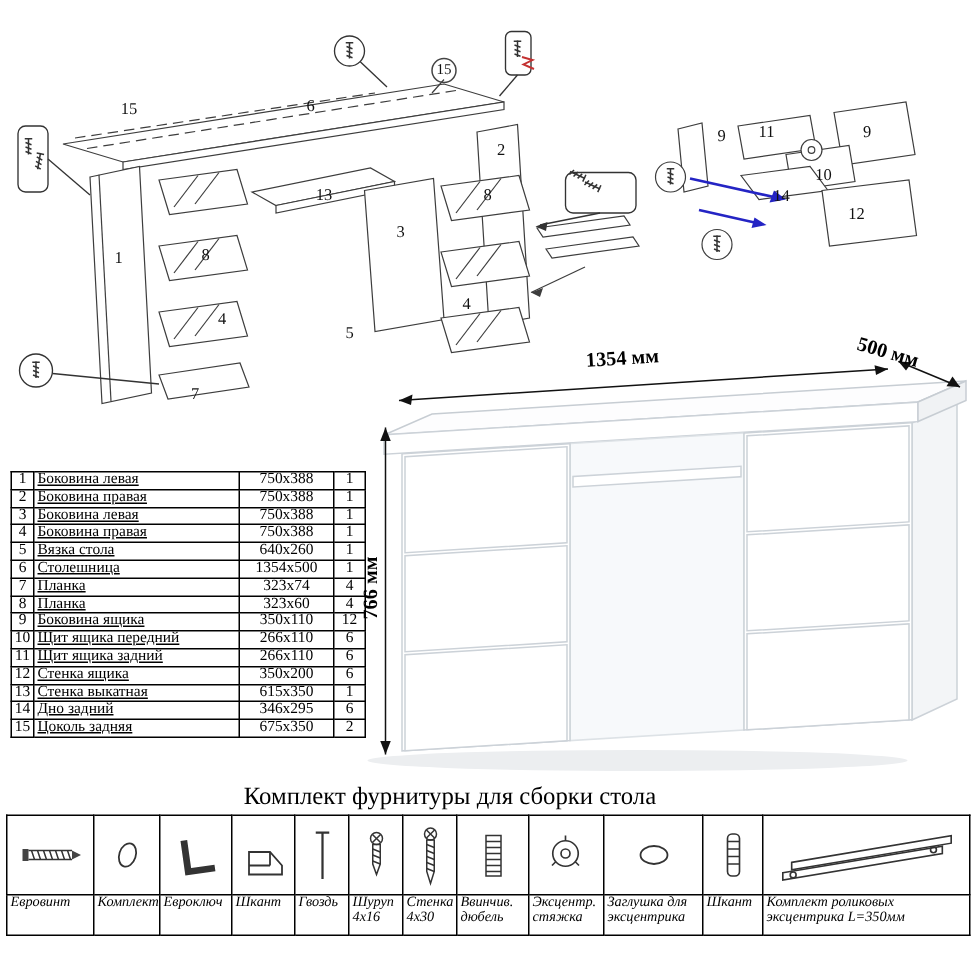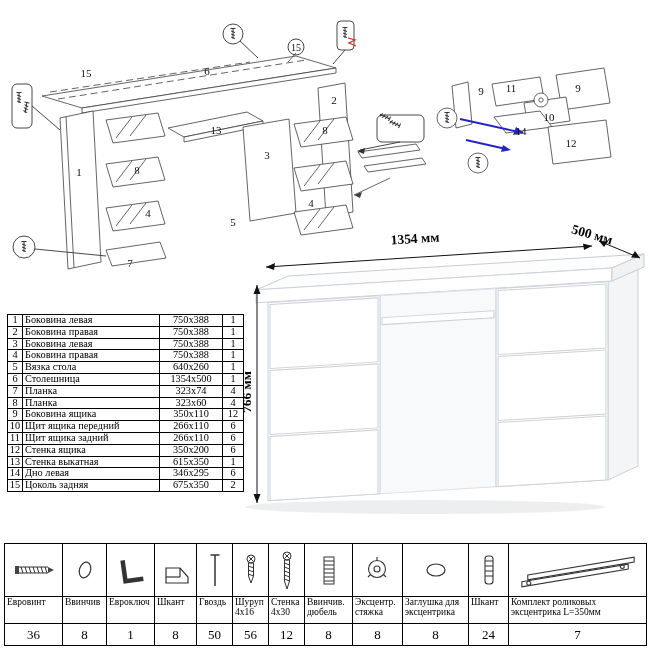--- a/index.html
+++ b/index.html
@@ -11,28 +11,28 @@
         line-height:15px;text-align:center;font-size:10px;}
   .dim{position:absolute;font-size:13.5px;font-weight:bold;white-space:nowrap;}
   .dim-w{left:415px;top:239px;transform:translate(-50%,-50%) rotate(-3.6deg);}
   .dim-d{left:592px;top:235px;transform:translate(-50%,-50%) rotate(16deg);}
   .dim-h{left:247px;top:392px;transform:translate(-50%,-50%) rotate(-90deg);}
   table{border-collapse:collapse;}
   .parts{position:absolute;left:7px;top:314px;width:233px;table-layout:fixed;font-size:10.3px;}
   .parts td{border:1px solid #000;padding:0 2px;height:10.8px;line-height:10.8px;
         white-space:nowrap;overflow:hidden;}
   .parts .c-num{width:14px;text-align:center;padding:0;}
-  .parts .c-name{width:132px;}
+  .parts .c-name{width:132px;text-decoration:underline;}
   .parts .c-size{width:58px;text-align:center;}
   .parts .c-qty{width:20px;text-align:center;padding:0;}
   .hw-title{position:absolute;left:0;top:521px;width:600px;text-align:center;font-size:16.5px;}
   .hw{position:absolute;left:4px;top:543px;width:642px;table-layout:fixed;}
   .hw td{border:1px solid #000;overflow:hidden;}
   .hw-icons td{height:50px;text-align:center;vertical-align:middle;padding:1px;}
-  .hw-names td{height:24px;font-size:9.5px;line-height:1.05;padding:1px 2px;vertical-align:top;}
+  .hw-names td{height:24px;font-size:9.5px;line-height:1.05;padding:1px 2px;vertical-align:top;font-style:italic;}
   .hw-qty td{height:19px;text-align:center;font-size:13px;}
   .icon{display:block;margin:0 auto;}
 </style>
 </head>
 <body>
 
 <div class="page">
 
   <svg class="art" width="650" height="650" viewBox="0 0 650 650">
     <defs>
@@ -264,33 +264,34 @@
         <td class="c-qty">6</td>
       </tr>
         <tr>
         <td class="c-num">13</td>
         <td class="c-name">Стенка выкатная</td>
         <td class="c-size">615x350</td>
         <td class="c-qty">1</td>
       </tr>
         <tr>
         <td class="c-num">14</td>
-        <td class="c-name">Дно левая</td>
+        <td class="c-name">Дно задний</td>
         <td class="c-size">346x295</td>
         <td class="c-qty">6</td>
       </tr>
         <tr>
         <td class="c-num">15</td>
         <td class="c-name">Цоколь задняя</td>
         <td class="c-size">675x350</td>
         <td class="c-qty">2</td>
       </tr>
     </tbody>
   </table>
 
+  <div class="hw-title">Комплект фурнитуры для сборки стола</div>
 
   <table class="hw">
     <colgroup>
       <col style="width:58px">
         <col style="width:44px">
         <col style="width:48px">
         <col style="width:42px">
       <col style="width:36px">
         <col style="width:36px">
         <col style="width:36px">
@@ -398,42 +399,28 @@
             <polygon points="8,36 116,18 116,23 8,41"></polygon>
             <polygon points="14,29 122,11 122,16 14,34"></polygon>
             <circle cx="15" cy="37.5" r="2"></circle>
                 <circle cx="110" cy="20.5" r="2"></circle>
           </g>
         </svg>
       </td>
     </tr>
     <tr class="hw-names">
       <td>Евровинт</td>
-      <td>Ввинчив</td>
+      <td>Комплект</td>
       <td>Евроключ</td>
       <td>Шкант</td>
       <td>Гвоздь</td>
       <td>Шуруп 4x16</td>
       <td>Стенка 4x30</td>
       <td>Ввинчив. дюбель</td>
       <td>Эксцентр. стяжка</td>
       <td>Заглушка для эксцентрика</td>
       <td>Шкант</td>
       <td>Комплект роликовых эксцентрика L=350мм</td>
     </tr>
-    <tr class="hw-qty">
-      <td>36</td>
-      <td>8</td>
-      <td>1</td>
-      <td>8</td>
-      <td>50</td>
-      <td>56</td>
-      <td>12</td>
-      <td>8</td>
-      <td>8</td>
-      <td>8</td>
-      <td>24</td>
-      <td>7</td>
-    </tr>
     </tbody>
   </table>
 
 </div>
 
 </body></html>

